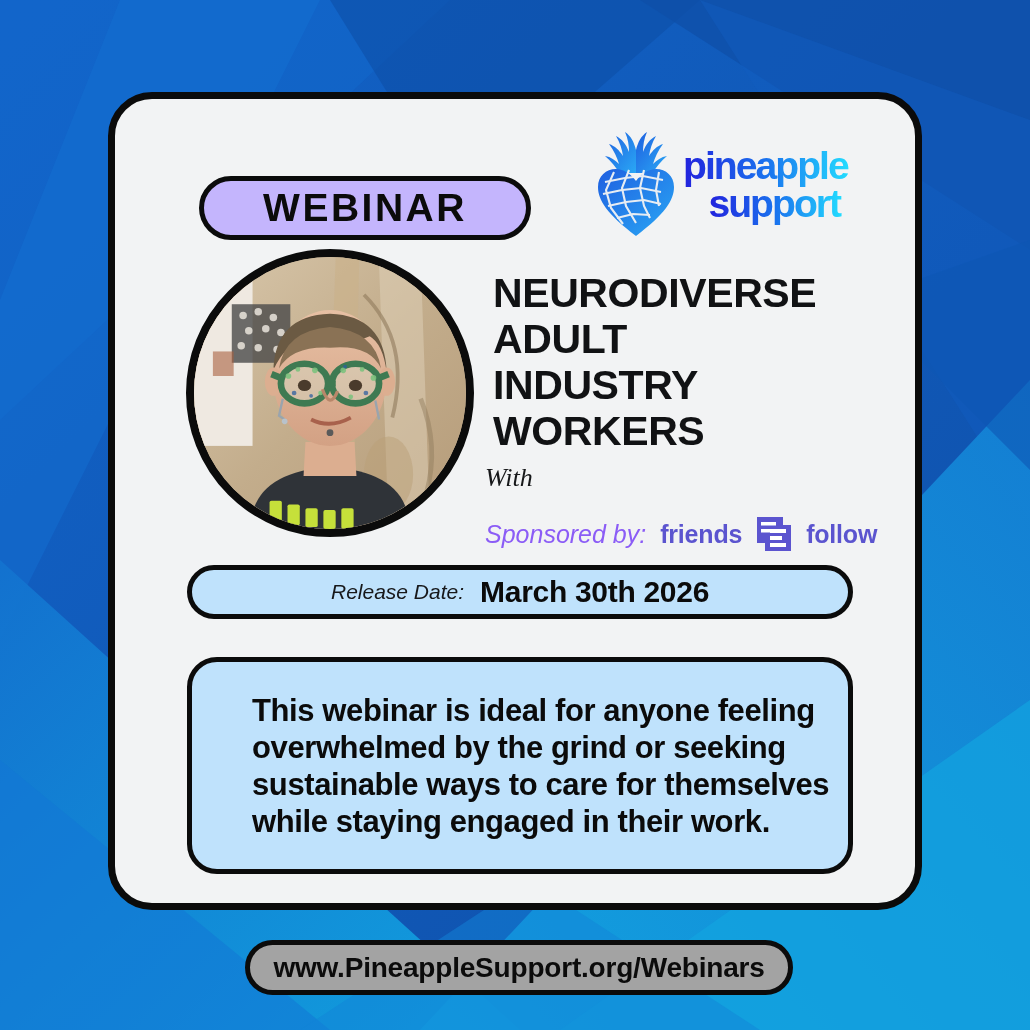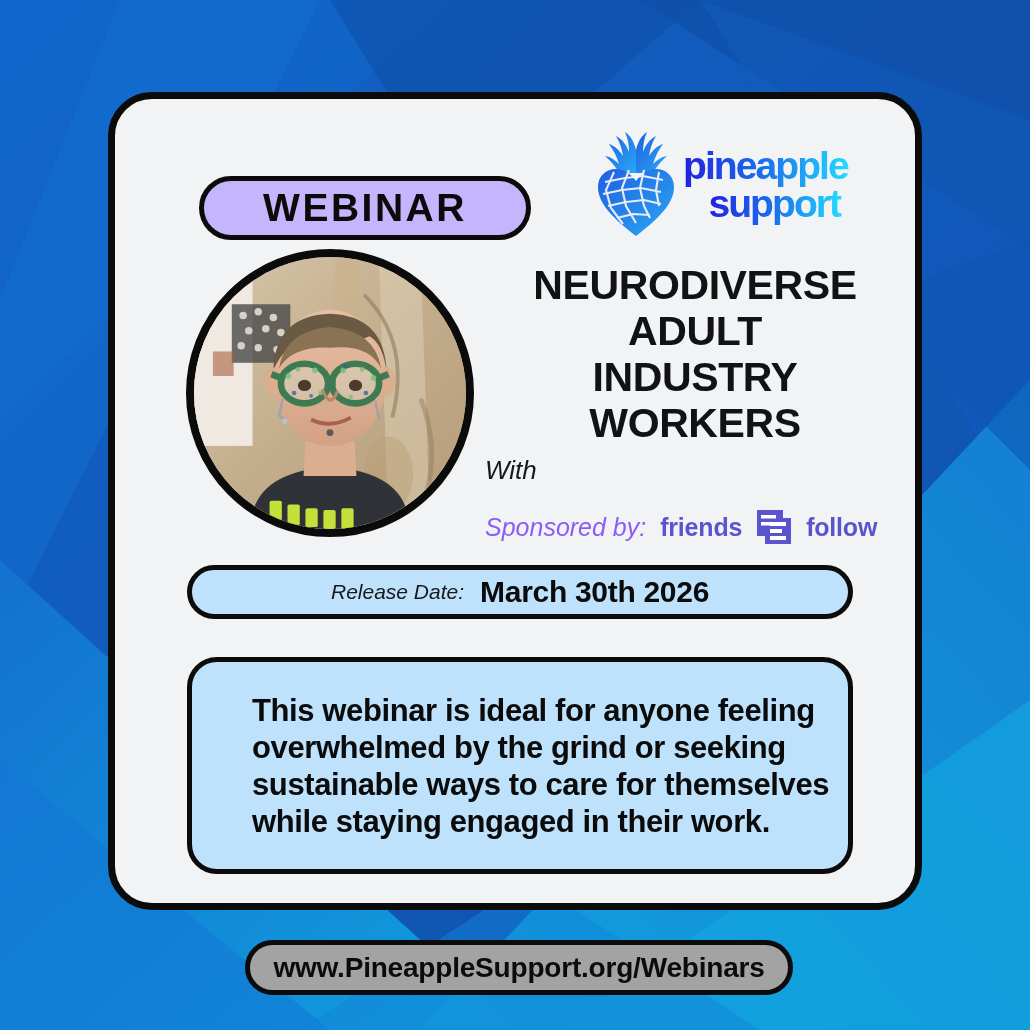--- a/index.html
+++ b/index.html
@@ -41,25 +41,25 @@
   .portrait{
     position:absolute;left:71px;top:150px;width:288px;height:288px;
     border-radius:50%;border:8px solid #0b0b0b;overflow:hidden;box-sizing:border-box;
     background:#cbb79c;
   }
   .portrait svg{display:block;width:100%;height:100%;}
 
   
   .headline{position:absolute;left:370px;top:163px;width:420px;}
   .headline h1{
-    margin:0;font-size:41px;line-height:46px;font-weight:700;color:#111214;
-    letter-spacing:-0.4px;font-family:"Liberation Sans",sans-serif;text-align:center;
+    margin:8px;font-size:41px;line-height:46px;font-weight:700;color:#111214;
+    letter-spacing:-0.4px;font-family:"Liberation Sans",sans-serif;
   }
   .headline .hl-line{display:block;}
-  .with-row{margin-top:9px;display:flex;align-items:baseline;gap:11px;}
+  .with-row{margin-top:9px;display:flex;align-items:baseline;gap:11px;font-family:Liberation Serif, serif;}
   .with-label{font-size:26px;font-style:italic;color:#17181a;font-weight:400;}
   .with-name{font-size:26px;font-weight:700;color:#111214;}
 
   .sponsor-row{margin-top:24px;display:flex;align-items:center;gap:14px;}
   .sponsor-label{font-size:25px;font-style:italic;color:#8b5cf6;font-weight:400;}
   .sponsor-brand{display:flex;align-items:center;gap:15px;}
   .sponsor-word{font-size:25px;font-weight:600;color:#5b54cf;letter-spacing:-0.2px;}
   .ff-mark{width:34px;height:34px;flex:0 0 auto;}
 
   

